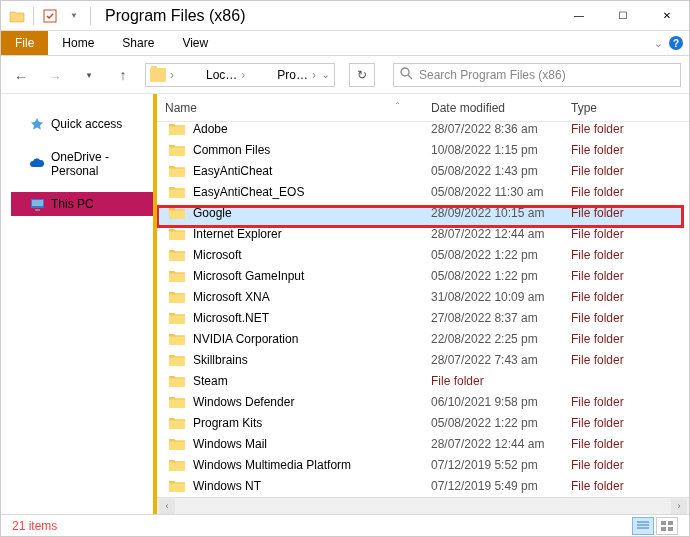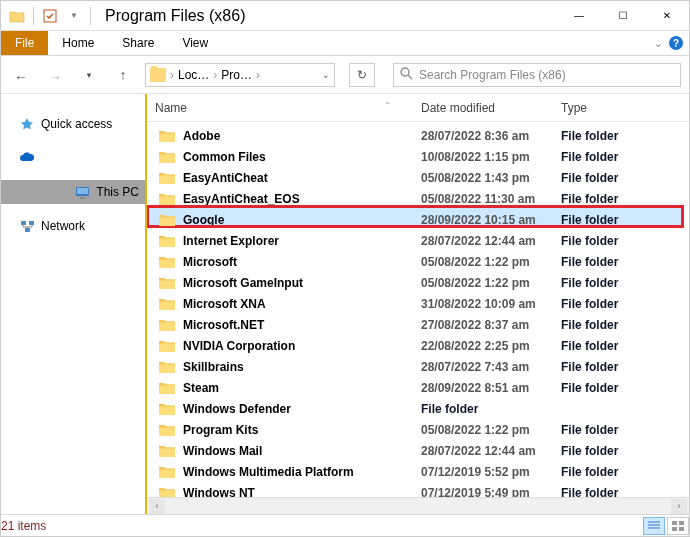--- a/index.html
+++ b/index.html
@@ -19,57 +19,57 @@
     .ribbon-right { margin-left: auto; display: flex; align-items: center; padding-right: 6px; gap: 6px; }
     .chevron-icon { color: #888; font-size: 11px; }
     .help-icon { width: 14px; height: 14px; border-radius: 50%; background: #1a75d1; color: #fff; font-size: 10px; display: flex; align-items: center; justify-content: center; font-weight: bold; }
     
     .navbar { height: 38px; display: flex; align-items: center; padding: 0 8px; gap: 10px; border-bottom: 1px solid #e5e5e5; }
     .navbtn { width: 24px; height: 24px; display: flex; align-items: center; justify-content: center; font-size: 14px; color: #555; }
     .navbtn.disabled { color: #bbb; }
     .addressbar { flex: 0 0 190px; height: 24px; border: 1px solid #ccc; display: flex; align-items: center; padding: 0 4px; gap: 2px; font-size: 12px; }
     .addressbar .folder-mini { width: 16px; height: 14px; background: #fdd87a; border-radius: 1px; position: relative; }
     .addressbar .folder-mini::before { content: ''; position: absolute; top: -2px; left: 1px; width: 6px; height: 2px; background: #fdd87a; }
-    .crumb { white-space: nowrap; overflow: hidden; text-overflow: ellipsis; }
+    .crumb { white-space: nowrap; overflow: hidden; text-overflow: ellipsis; margin-left: 28px; }
     .crumb-sep { color: #999; padding: 0 2px; }
     .addr-drop { margin-left: auto; color: #777; font-size: 10px; }
     .refresh { width: 26px; height: 24px; border: 1px solid #ccc; margin-left: 4px; display: flex; align-items: center; justify-content: center; color: #555; }
     .searchbox { flex: 1; height: 24px; border: 1px solid #ccc; margin-left: 8px; display: flex; align-items: center; padding: 0 6px; gap: 6px; color: #888; }
     .searchbox input { border: none; outline: none; flex: 1; font-size: 12px; color: #be185d; background: transparent; }
     .searchbox input::placeholder { color: #888; }
     
     .content { display: flex; height: calc(100% - 30px - 25px - 38px - 22px); }
     
-    .navpane { width: 146px; border-right: 2px solid #eab308; padding-top: 18px; }
+    .navpane { width: 146px; border-right: 4px solid #eab308; padding-top: 18px; margin-left: 10px; }
     .navitem { display: flex; align-items: center; gap: 6px; padding: 4px 6px 4px 18px; font-size: 12px; }
-    .navitem.selected { background: #a3a3a3; justify-content: flex-end; }
+    .navitem.selected { background: #be185d; }
     .navicon { width: 16px; height: 16px; display: inline-flex; align-items: center; justify-content: center; }
     .nav-spacer { height: 10px; }
     
     .filepane { flex: 1; display: flex; flex-direction: column; overflow: hidden; position: relative; }
     .headers { display: flex; height: 28px; align-items: center; border-bottom: 1px solid #e8e8e8; font-size: 12px; color: #444; padding-left: 8px; }
     .col-name { width: 250px; display: flex; gap: 4px; }
     .col-date { width: 140px; margin-left: 16px; }
     .col-type { flex: 1; }
     .sort-caret { font-size: 8px; color: #888; margin-left: auto; margin-right: 14px; }
     
     .filelist { flex: 1; overflow-y: auto; overflow-x: auto; }
-    .row { display: flex; align-items: flex-end; height: 21px; padding-left: 12px; font-size: 12px; min-width: 500px; font-weight: bold; }
+    .row { display: flex; align-items: flex-start; height: 21px; padding-left: 12px; font-size: 12px; min-width: 500px; }
     .row .folder-ic { width: 16px; height: 14px; margin-right: 8px; position: relative; }
     .folder-ic svg { width: 16px; height: 14px; }
     .row.selected { background: #cde8ff; }
     .row.highlighted { outline: 3px solid #e3262b; outline-offset: -2px; position: relative; z-index: 2; margin-right: 6px;}
     .cell-name { width: 238px; white-space: nowrap; overflow: hidden; }
     .cell-date { width: 140px; color: #555; }
-    .cell-type { flex: 1; color: #0f172a; }
+    .cell-type { flex: 1; color: #7f1d1d; }
     
     .hscroll { height: 17px; background: #f0f0f0; border-top: 1px solid #ddd; display:flex; align-items:center; justify-content:space-between; padding:0 2px; }
     .hscroll-btn { width:16px; height:15px; background:#e6e6e6; display:flex; align-items:center; justify-content:center; font-size:9px; color:#666;}
     
-    .statusbar { height: 22px; border-top: 1px solid #d8d8d8; display: flex; align-items: center; padding: 0 0; font-size: 12px; color: #7f1d1d; }
+    .statusbar { height: 22px; border-top: 1px solid #d8d8d8; display: flex; align-items: center; padding: 0 11px; font-size: 12px; color: #ef4444; }
     .status-right { margin-left: auto; display: flex; gap: 2px; }
     .view-btn { width: 22px; height: 18px; border: 1px solid #ccc; display: flex; align-items: center; justify-content: center; }
     .view-btn.active { background: #cde8ff; border-color: #7ab8ea; }
   </style>
 </head>
 <body>
 
 <div class="titlebar">
   <div class="qat">
     <span class="qat-icon">
@@ -142,44 +142,34 @@
       </span>
       <span>Quick access</span>
     </div>
     <div class="nav-spacer"></div>
     <div class="navitem">
       <span class="navicon">
         <svg width="16" height="12" viewBox="0 0 16 12">
             <path d="M4 9 a3 3 0 0 1 0 -6 a4 4 0 0 1 7 -1 a3 3 0 0 1 1 7 z" fill="#0b63c4"></path>
           </svg>
       </span>
+      <span>OneDrive - Personal</span>
     </div>
     <div class="nav-spacer"></div>
     <div class="navitem selected">
       <span class="navicon">
         <svg width="15" height="13" viewBox="0 0 15 13">
             <rect x="1" y="1" width="13" height="9" rx="1" fill="#3b7ac0"></rect>
             <rect x="2" y="2" width="11" height="6" fill="#7db7e8"></rect>
             <rect x="5" y="11" width="5" height="2" fill="#888"></rect>
           </svg>
       </span>
       <span>This PC</span>
     </div>
     <div class="nav-spacer"></div>
-    <div class="navitem">
-      <span class="navicon">
-        <svg width="15" height="13" viewBox="0 0 15 13">
-            <rect x="1" y="1" width="5" height="4" fill="#4a8cc4"></rect>
-            <rect x="9" y="1" width="5" height="4" fill="#4a8cc4"></rect>
-            <rect x="5" y="8" width="5" height="4" fill="#4a8cc4"></rect>
-            <path d="M3 5 v2 h9 v-2 M7.5 7 v1" stroke="#888" fill="none"></path>
-          </svg>
-      </span>
-      <span>Network</span>
-    </div>
   </div>
 
   <div class="filepane">
     <div class="headers">
       <div class="col-name">
         <span>Name</span>
         <span class="sort-caret">⌃</span>
       </div>
       <div class="col-date">Date modified</div>
       <div class="col-type">Type</div>
@@ -292,29 +282,29 @@
           <span class="cell-name">Skillbrains</span>
           <span class="cell-date">28/07/2022 7:43 am</span>
           <span class="cell-type">File folder</span>
         </div>
         <div class="row">
           <span class="folder-ic"><svg viewBox="0 0 16 14">
               <path d="M0 2 h5 l1.5 1.5 H16 V13 H0 z" fill="#fddc7a"></path>
               <path d="M0 2 h5 l1.5 1.5 H16 V4.5 H0 z" fill="#f0c756"></path>
             </svg></span>
           <span class="cell-name">Steam</span>
-          <span class="cell-date">28/09/2022 8:51 am</span>
           <span class="cell-type">File folder</span>
         </div>
         <div class="row">
           <span class="folder-ic"><svg viewBox="0 0 16 14">
               <path d="M0 2 h5 l1.5 1.5 H16 V13 H0 z" fill="#fddc7a"></path>
               <path d="M0 2 h5 l1.5 1.5 H16 V4.5 H0 z" fill="#f0c756"></path>
             </svg></span>
           <span class="cell-name">Windows Defender</span>
+          <span class="cell-date">06/10/2021 9:58 pm</span>
           <span class="cell-type">File folder</span>
         </div>
         <div class="row">
           <span class="folder-ic"><svg viewBox="0 0 16 14">
               <path d="M0 2 h5 l1.5 1.5 H16 V13 H0 z" fill="#fddc7a"></path>
               <path d="M0 2 h5 l1.5 1.5 H16 V4.5 H0 z" fill="#f0c756"></path>
             </svg></span>
           <span class="cell-name">Program Kits</span>
           <span class="cell-date">05/08/2022 1:22 pm</span>
           <span class="cell-type">File folder</span>

